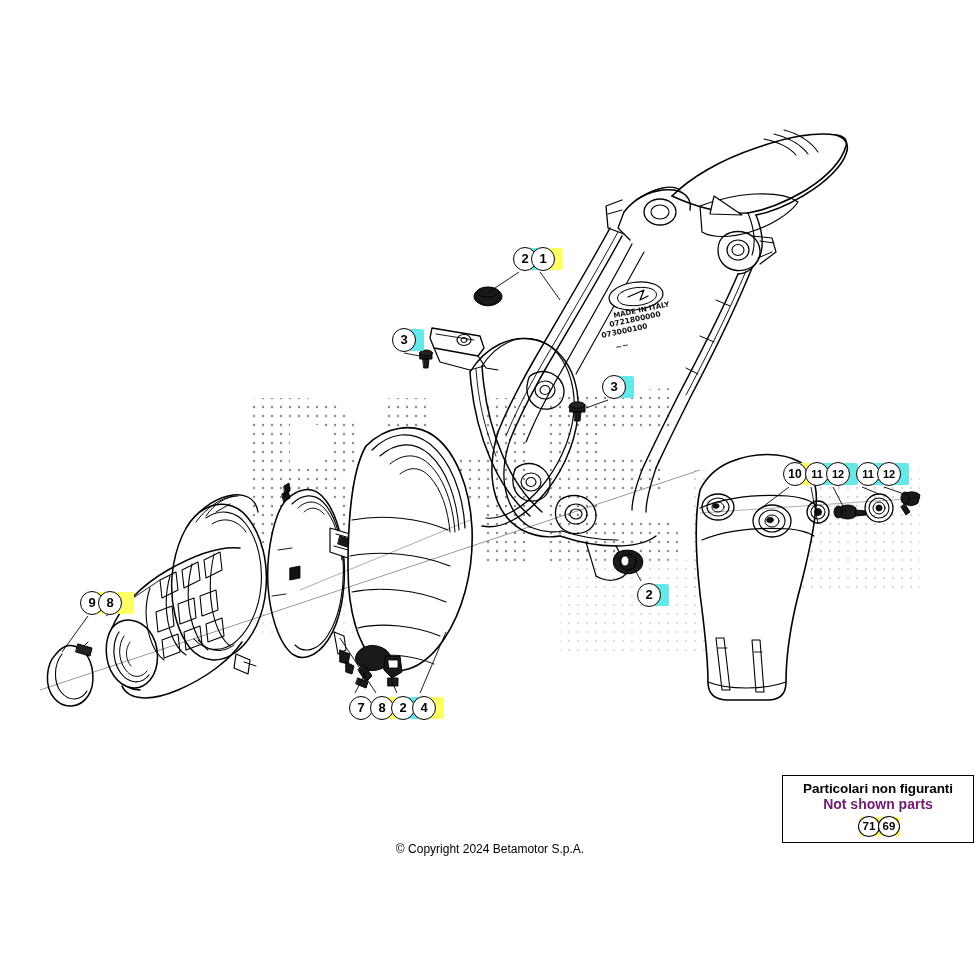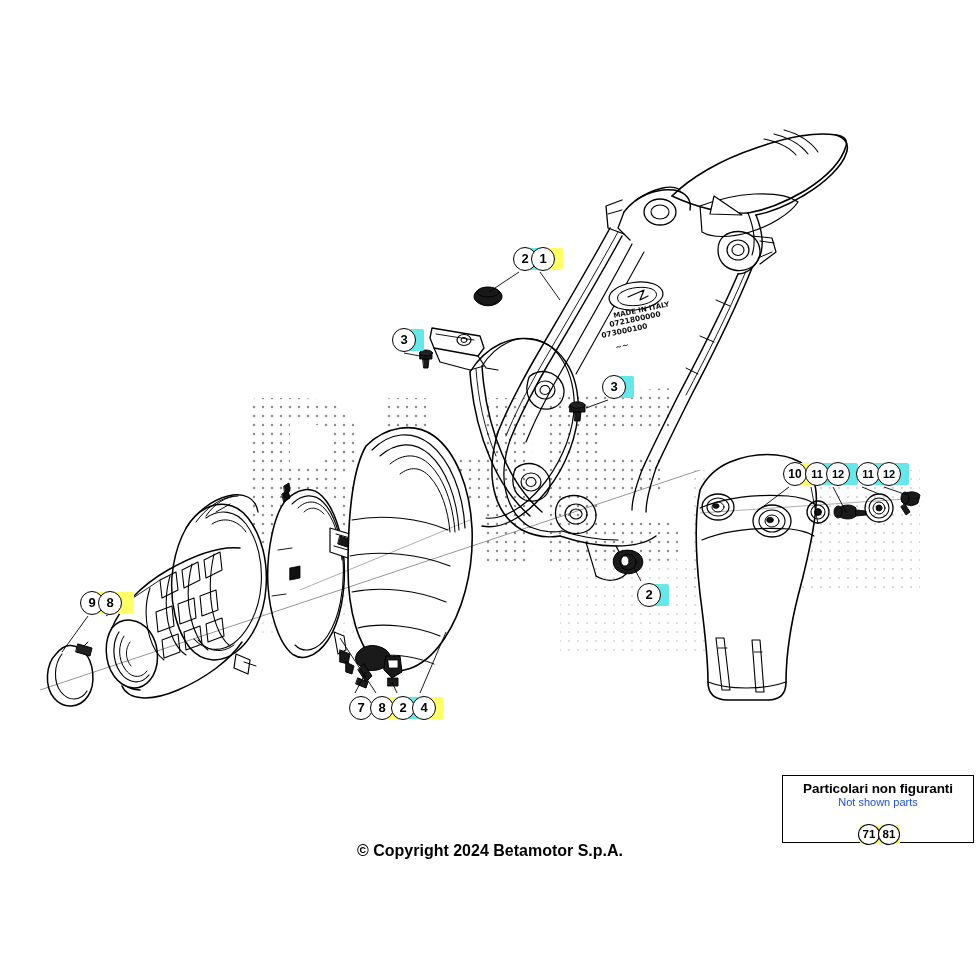--- a/index.html
+++ b/index.html
@@ -63,29 +63,29 @@
     z-index: 45;
   }
   .notshown-box .l1 {
     font-size: 13.5px;
     font-weight: bold;
     color: #000000;
     margin-top: 5px;
     letter-spacing: -0.1px;
   }
   .notshown-box .l2 {
-    font-size: 11px;
-    font-weight: normal;
-    color: #1d4ed8;
+    font-size: 14px;
+    font-weight: bold;
+    color: #701a75;
     margin-top: 0px;
   }
   .notshown-bubbles {
     position: relative;
     height: 22px;
-    margin-top: 16px;
+    margin-top: 4px;
   }
   .nsb {
     position: absolute;
     width: 22px;
     height: 21px;
     border-radius: 50%;
     border: 1.3px solid #000;
     background: #fff;
     font-size: 11.5px;
     font-weight: bold;
@@ -98,22 +98,22 @@
     position: absolute;
     background: #ffff66;
     z-index: 1;
   }
   .copyright {
     position: absolute;
     left: 0;
     top: 842px;
     width: 980px;
     text-align: center;
-    font-size: 16px;
-    font-weight: bold;
+    font-size: 12px;
+    font-weight: normal;
     color: #000;
     font-family: "Liberation Sans", sans-serif;
     z-index: 45;
   }
 </style>
 </head>
 <body>
 
 <div id="stage">
 
@@ -510,19 +510,19 @@
       <div class="callout" style="left: 877px; top: 462px; font-size: 11px;">12</div>
     </div>
 
   <div class="notshown-box">
     <div class="l1">Particolari non figuranti</div>
     <div class="l2">Not shown parts</div>
     <div class="notshown-bubbles" id="notshown-bubbles">
         <div class="nsb-hl" style="left: 77px; top: 1px; width: 20px; height: 19px;"></div>
         <div class="nsb" style="left: 75px; top: 0px;">71</div>
         <div class="nsb-hl" style="left: 97px; top: 1px; width: 20px; height: 19px;"></div>
-        <div class="nsb" style="left: 95px; top: 0px;">81</div>
+        <div class="nsb" style="left: 95px; top: 0px;">69</div>
       </div>
   </div>
 
   <div class="copyright">© Copyright 2024 Betamotor S.p.A.</div>
 
 </div>
 
 </body></html>

